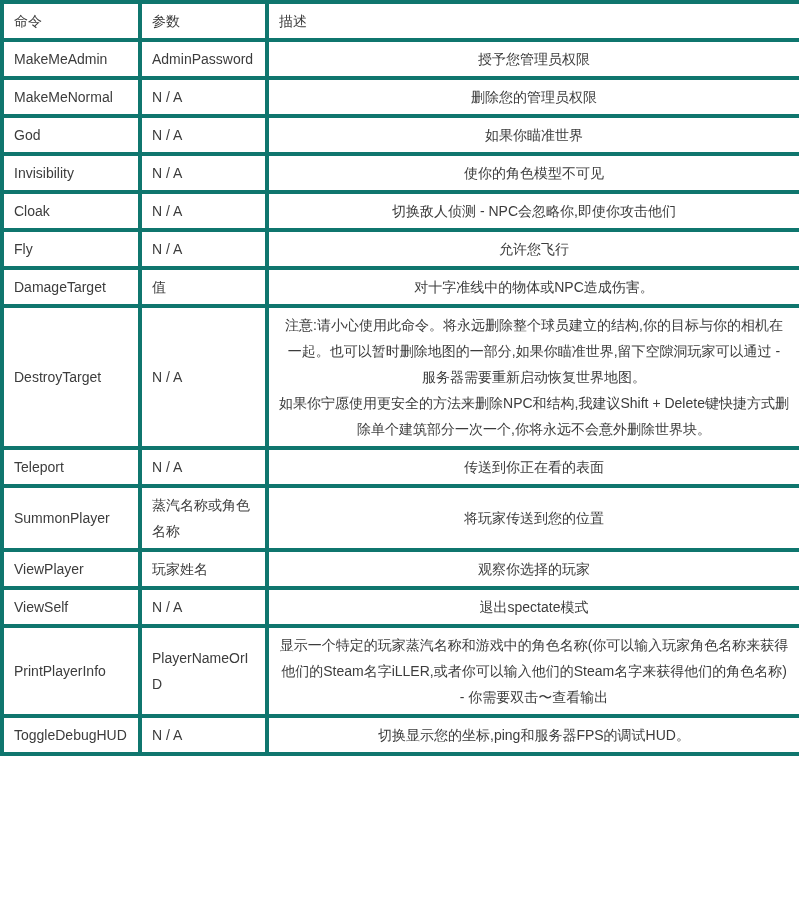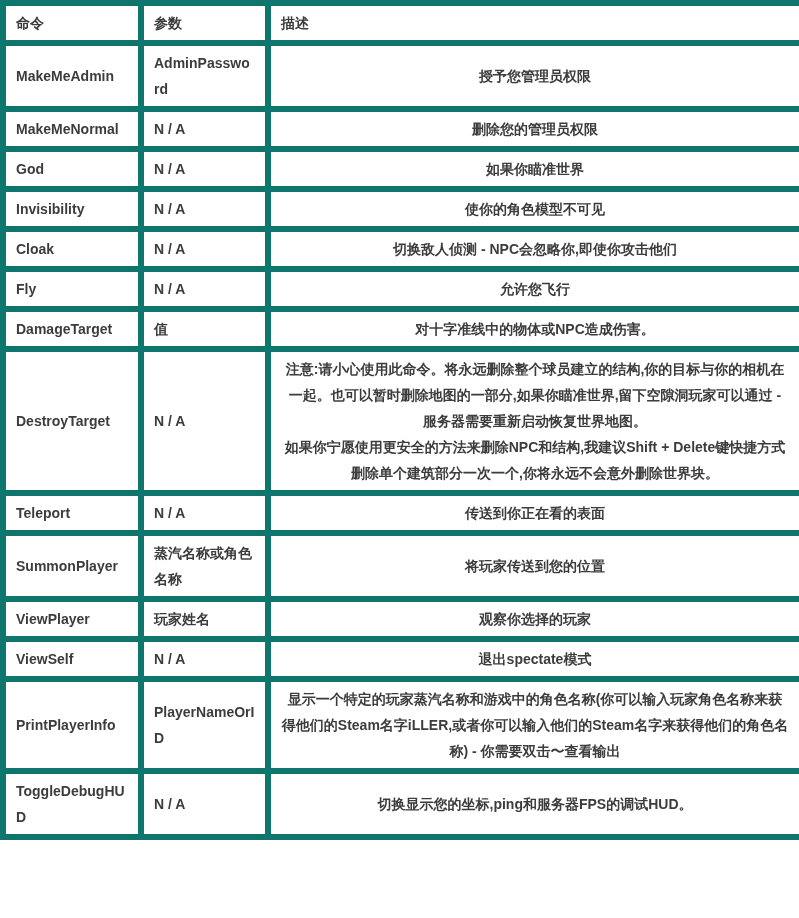--- a/index.html
+++ b/index.html
@@ -17,26 +17,26 @@
     width: 799px;
     border-collapse: collapse;
     table-layout: fixed;
     background: #ffffff;
   }
   col.c1 { width: 138px; }
   col.c2 { width: 127px; }
   col.c3 { width: 534px; }
   .cmd-table th,
   .cmd-table td {
-    border: 6px solid #0f766e;
+    border: 4px solid #0f766e;
     padding: 4px 10px;
     line-height: 26px;
     text-align: left;
     vertical-align: middle;
-    font-weight: 700;
+    font-weight: 400;
     overflow-wrap: break-word;
   }
   .cmd-table td.desc {
     white-space: pre-wrap;
     text-align: center;
   }
 </style>
 </head>
 <body>
 

